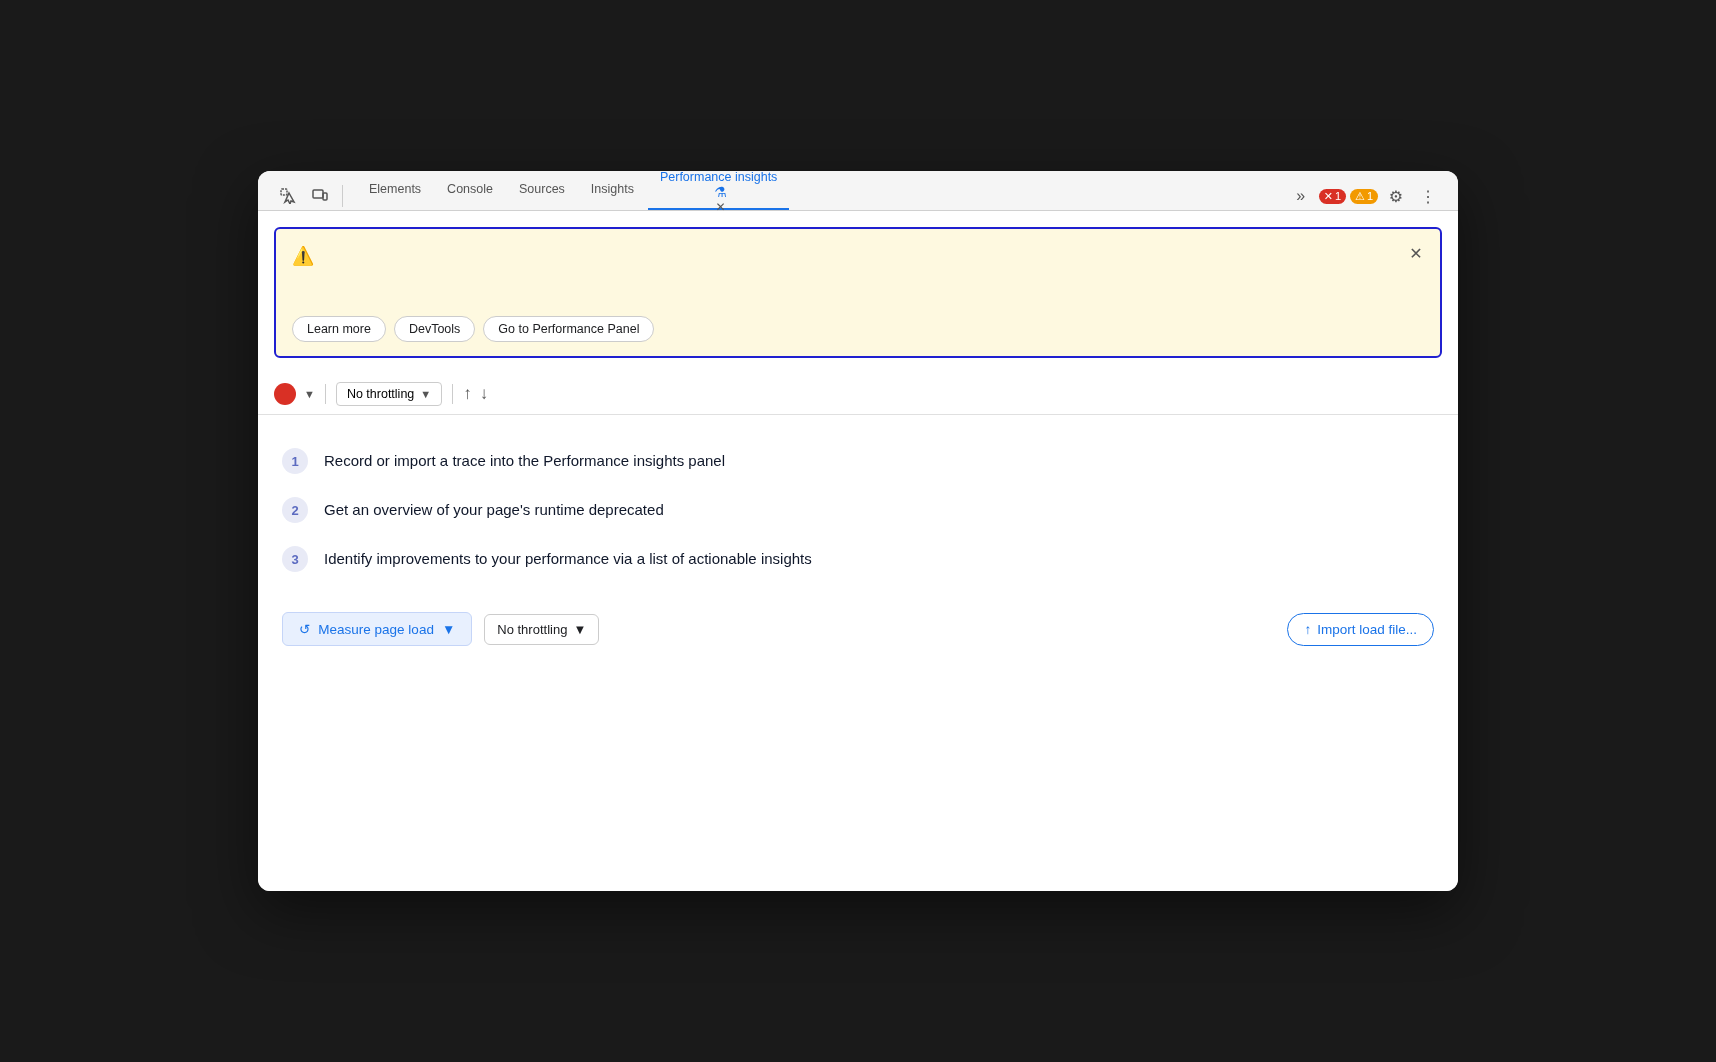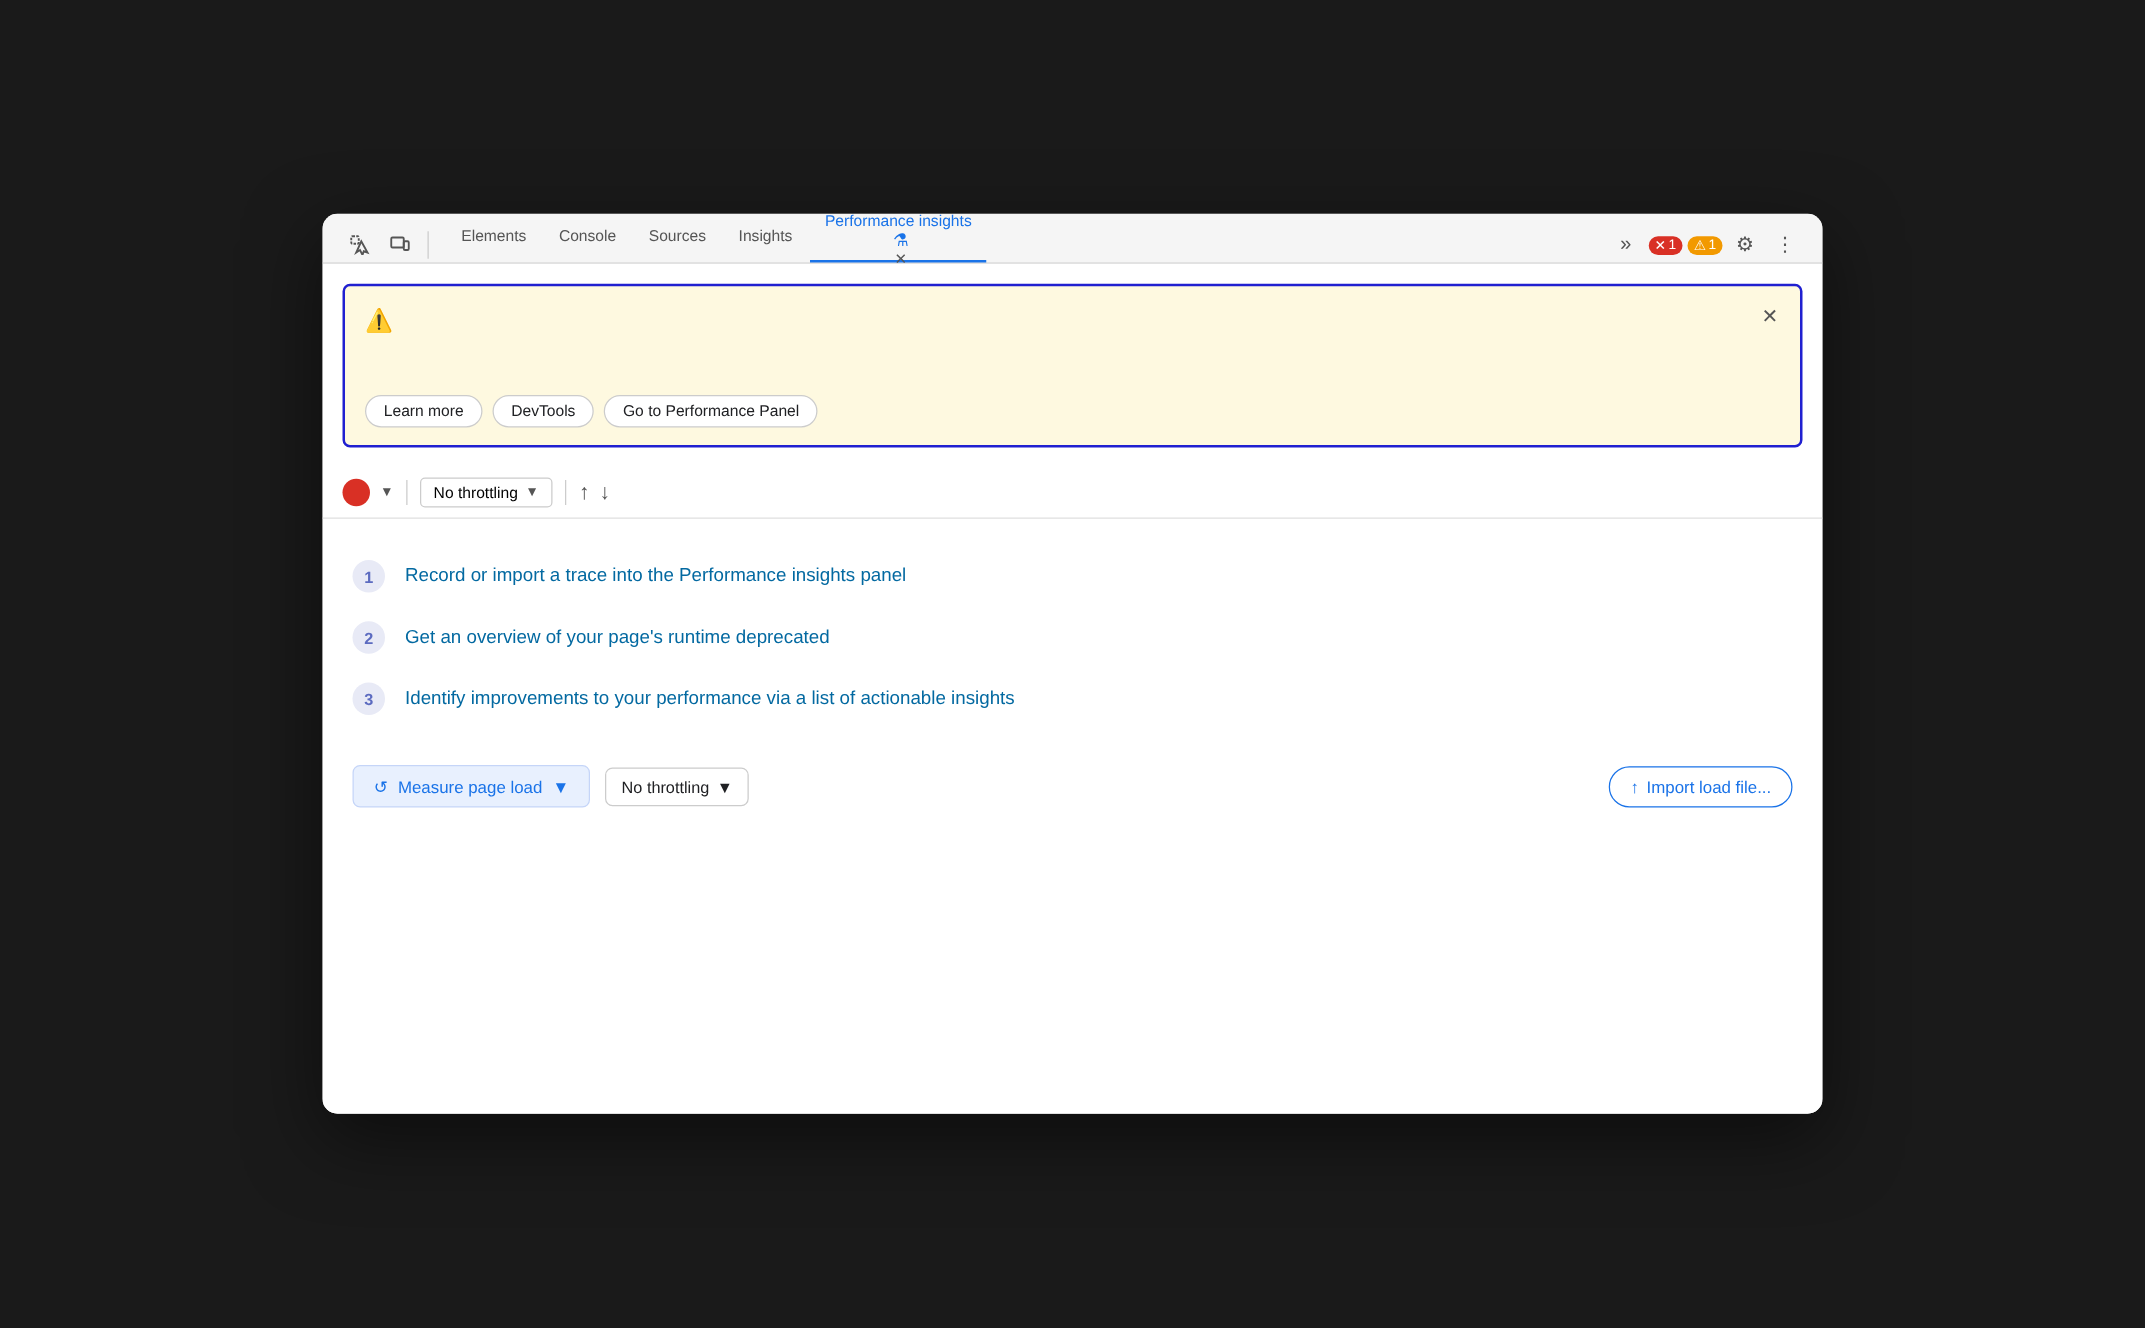--- a/index.html
+++ b/index.html
@@ -252,21 +252,21 @@
       font-size: 13px;
       font-weight: 600;
       display: flex;
       align-items: center;
       justify-content: center;
       flex-shrink: 0;
       margin-top: 1px;
     }
     .step-text {
       font-size: 15px;
-      color: #0369a1;
+      color: #0f172a;
       line-height: 1.5;
       padding-top: 3px;
     }
     .bottom-actions {
       display: flex;
       align-items: center;
       gap: 12px;
       flex-wrap: wrap;
     }
     .measure-btn {

